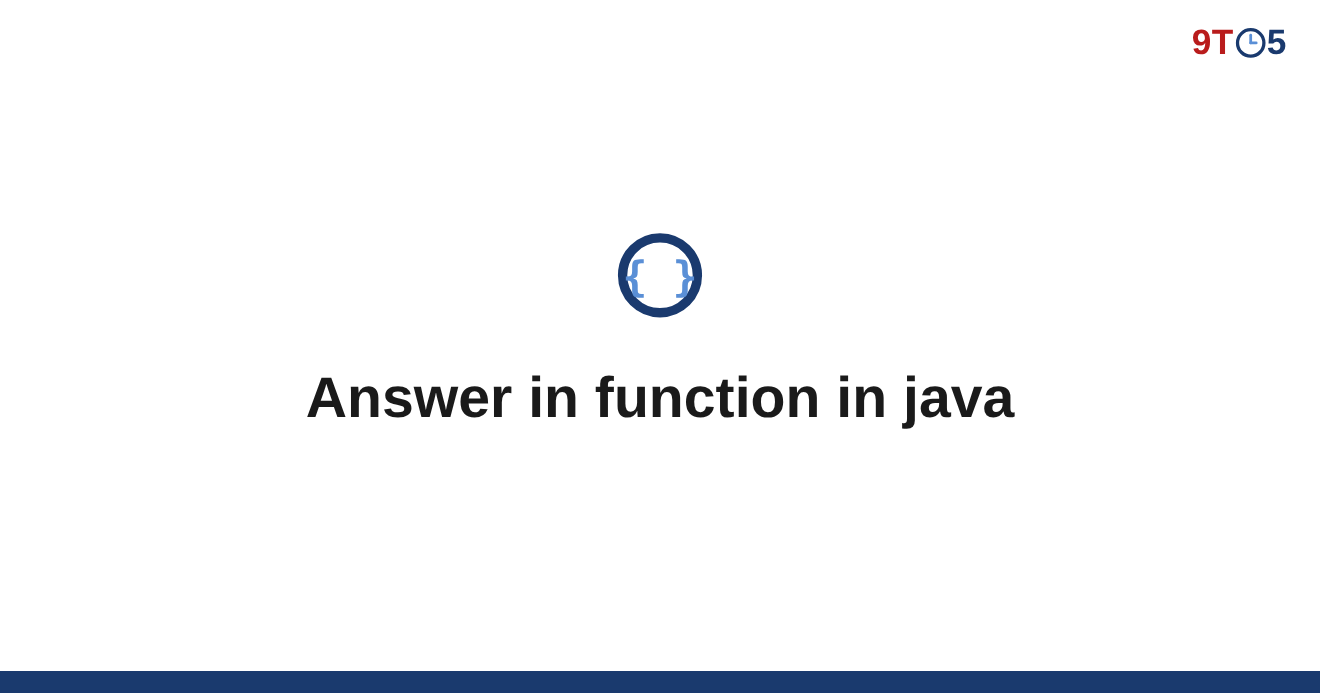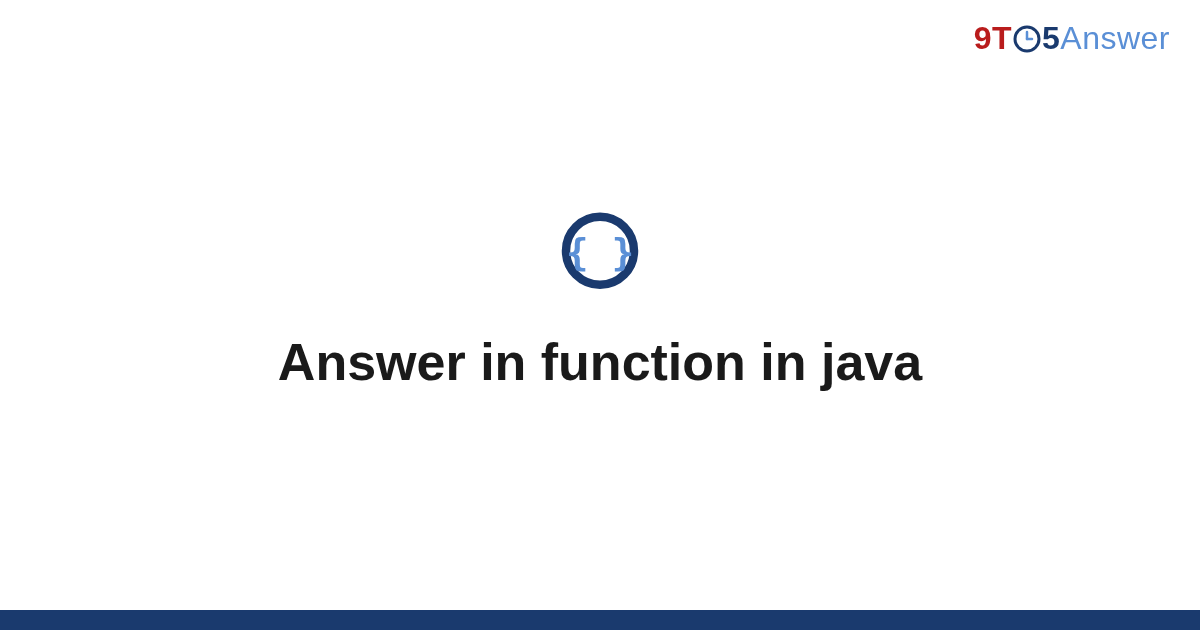--- a/index.html
+++ b/index.html
@@ -78,21 +78,20 @@
 <div class="brand">
   <span class="brand-9t">9T</span>
   <span class="brand-o">
     <svg width="28" height="28" viewBox="0 0 28 28">
       <circle cx="14" cy="14" r="12" fill="none" stroke="#1a3a6e" stroke-width="3"></circle>
       <line x1="14" y1="14" x2="14" y2="7" stroke="#5a8fd6" stroke-width="2.5" stroke-linecap="round"></line>
       <line x1="14" y1="14" x2="19" y2="14" stroke="#5a8fd6" stroke-width="2.5" stroke-linecap="round"></line>
     </svg>
   </span>
   <span class="brand-5">5</span>
-  <span class="brand-answer">Answer</span>
 </div>
 
 <div class="center-content">
   <div class="topic-icon">
     <svg width="80" height="80" viewBox="0 0 80 80">
       <circle cx="40" cy="40" r="34" fill="none" stroke="#1a3a6e" stroke-width="8.5"></circle>
       <text x="40" y="41" text-anchor="middle" dominant-baseline="central" font-family="Consolas, Menlo, monospace" font-size="38" font-weight="700" fill="#5a8fd6">{ }</text>
     </svg>
   </div>
   <h1 class="title">Answer in function in java</h1>

